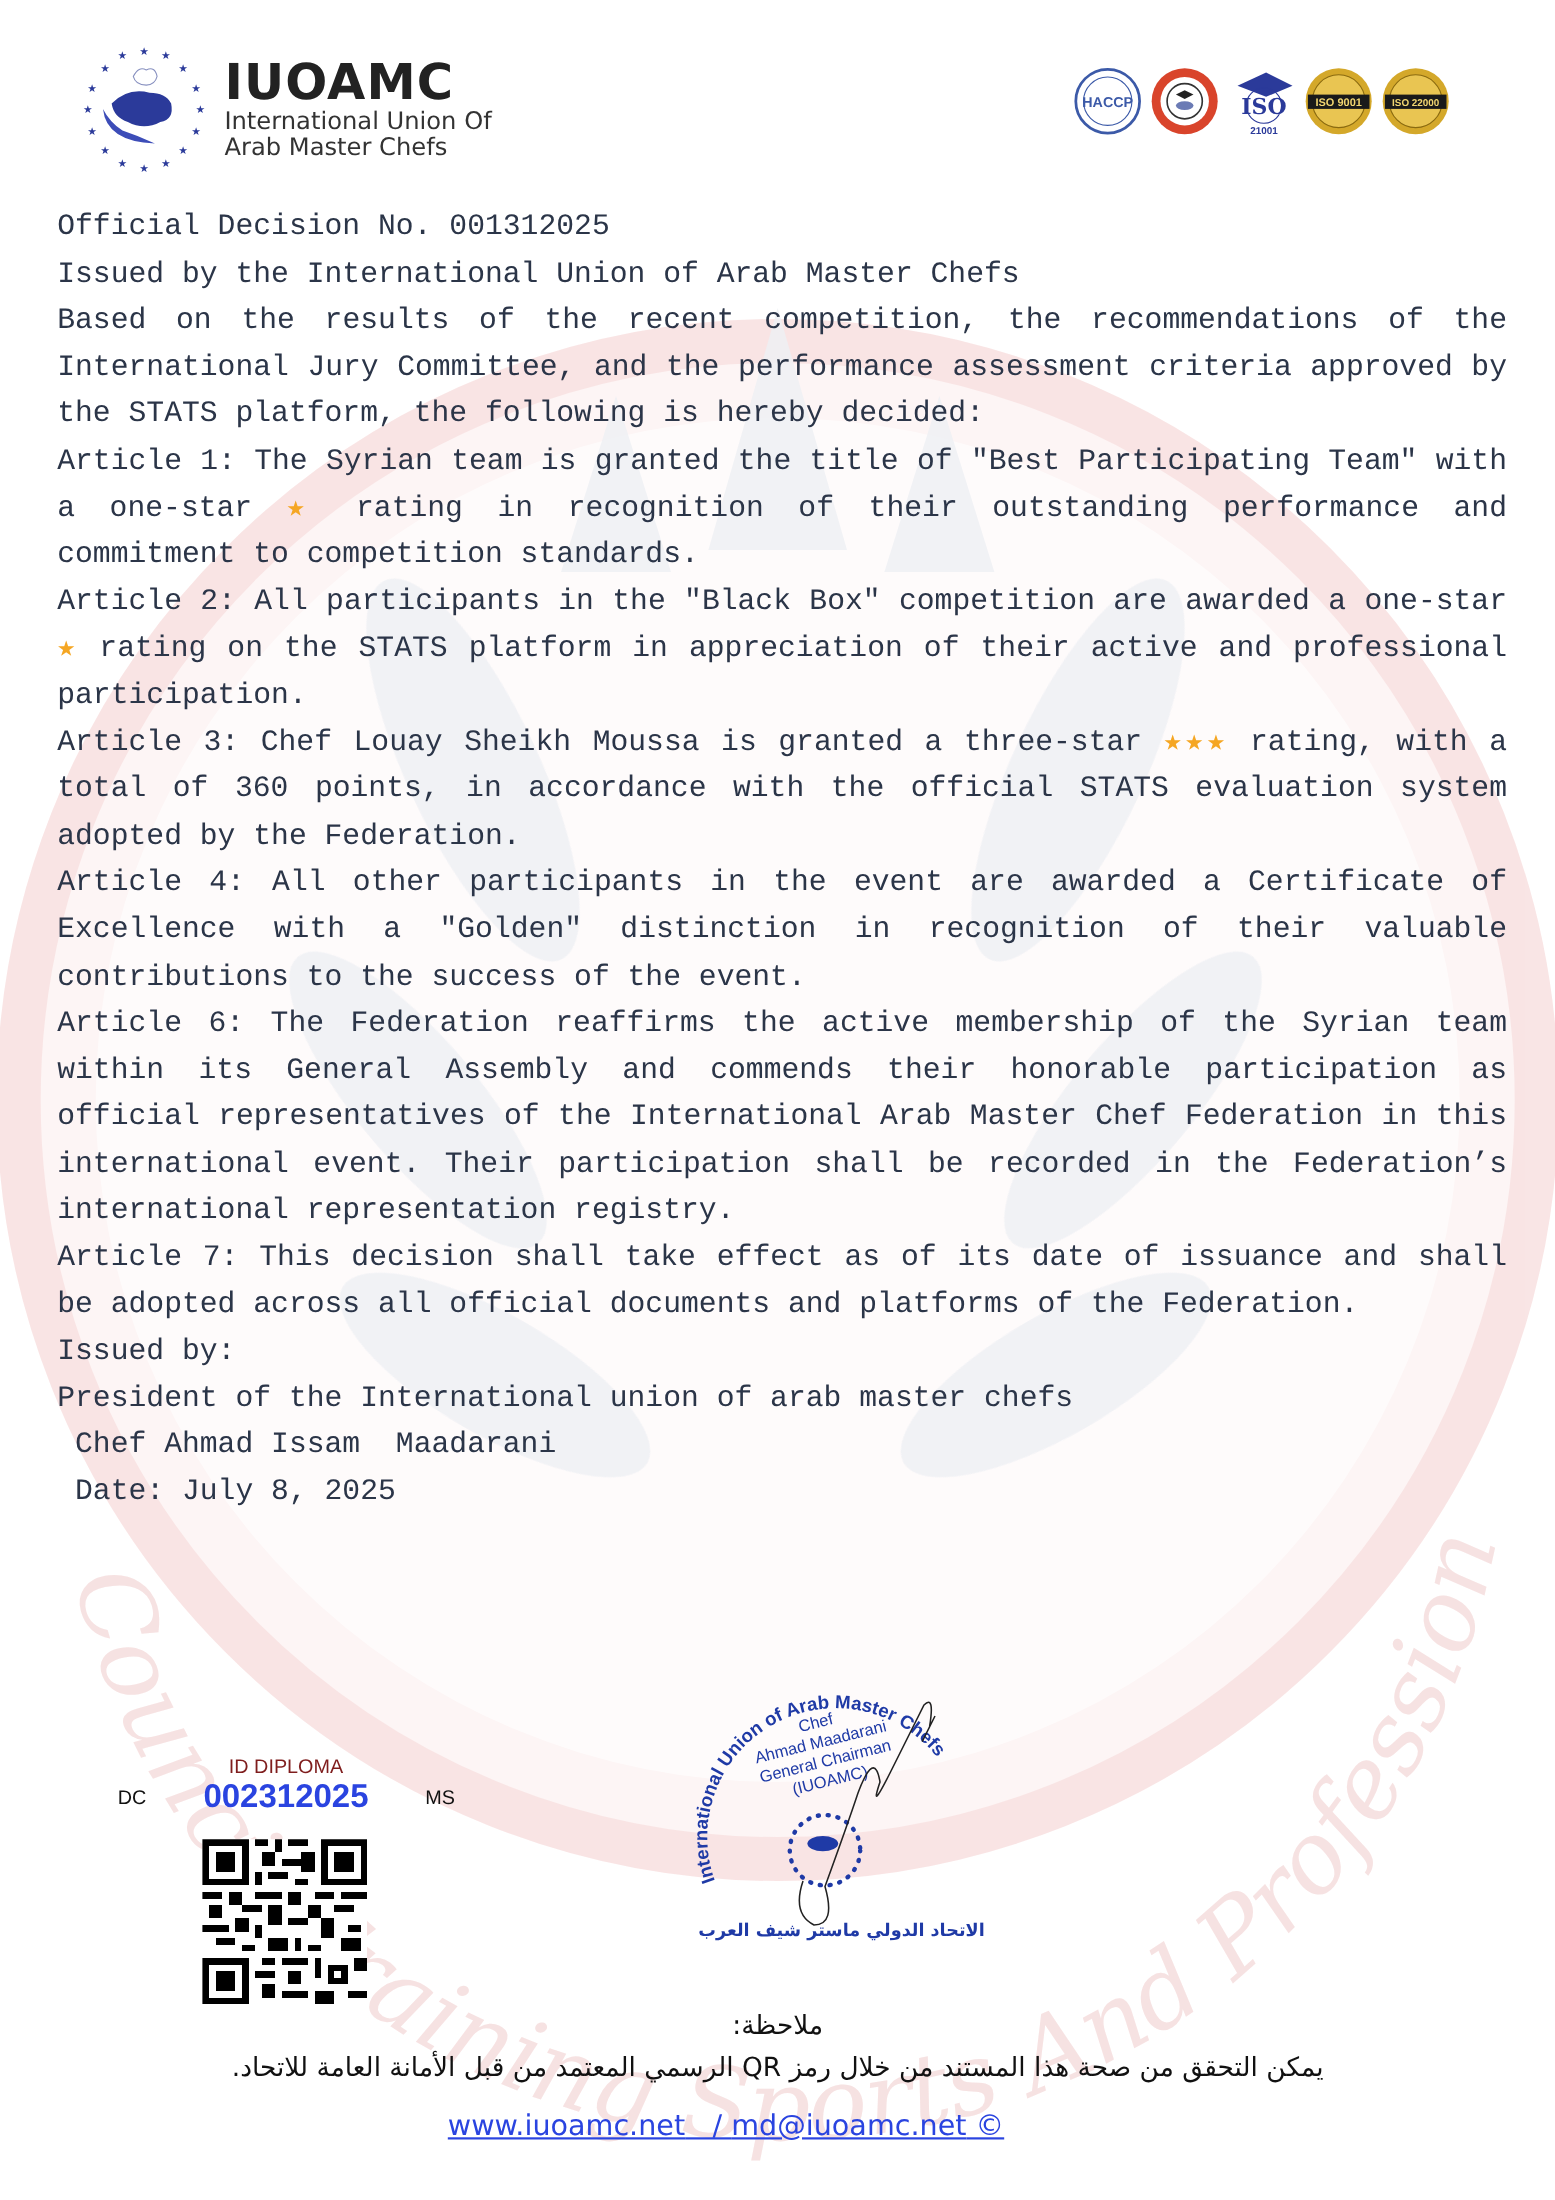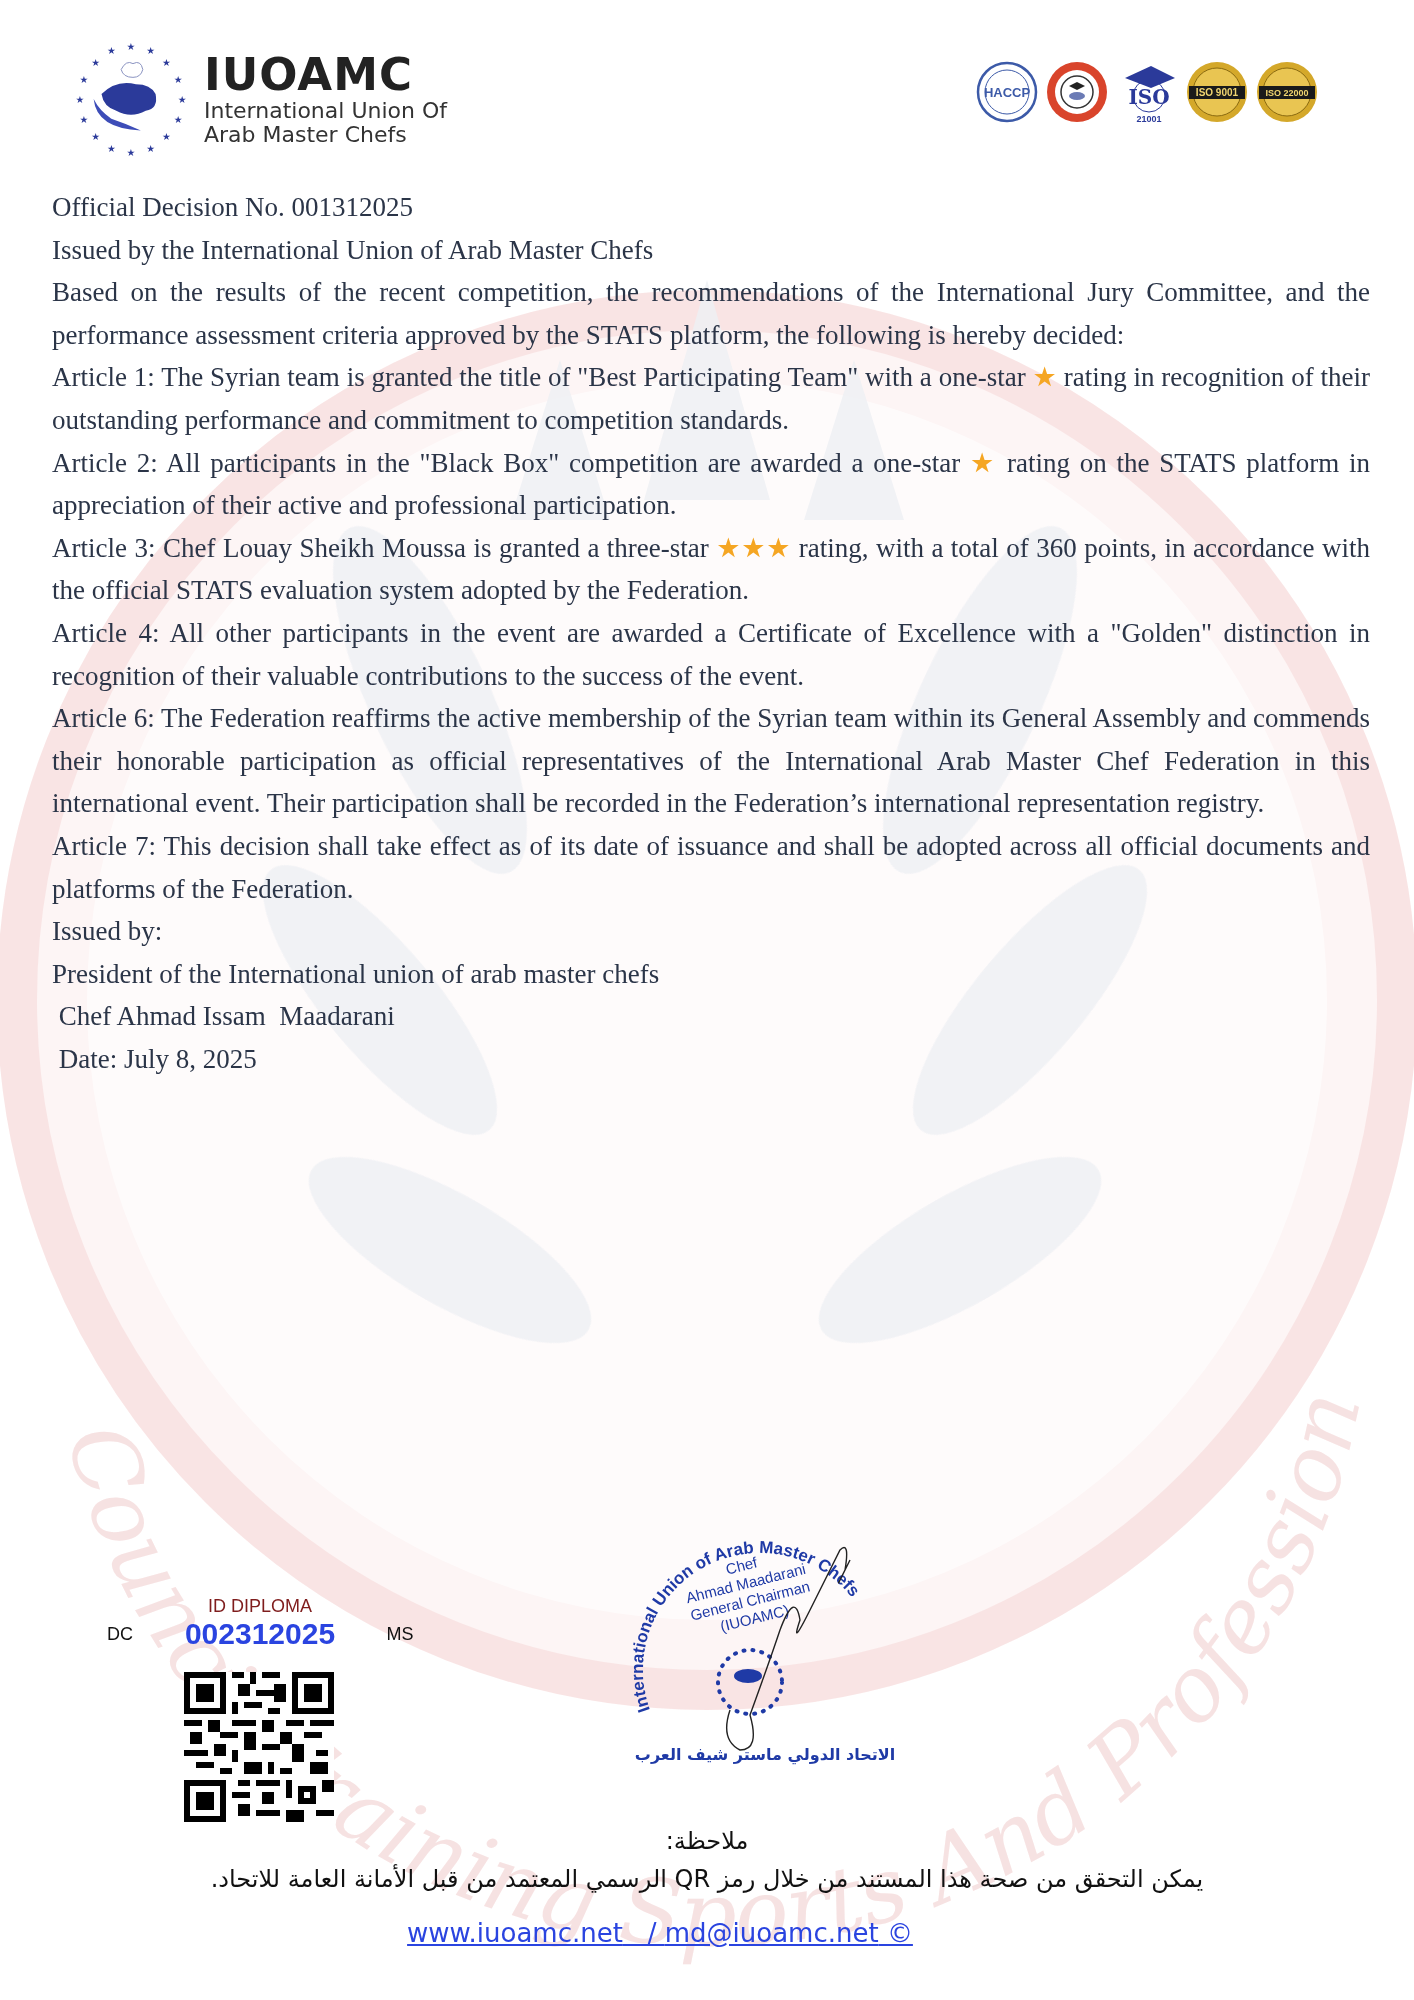--- a/index.html
+++ b/index.html
@@ -16,21 +16,21 @@
   .logo-mark { width: 118px; height: 118px; }
   .logo-text { margin-left: 14px; }
   .logo-title { font-family: "DejaVu Sans", sans-serif; font-weight: bold; font-size: 45px; color: #222; letter-spacing: 1px; line-height: 48px; }
   .logo-sub { font-size: 22px; color: #333; line-height: 24px; }
   .certs { position: absolute; left: 975px; top: 60px; display: flex; align-items: center; gap: 6px; }
   .cert { width: 64px; height: 64px; }
 
   .content {
     position: absolute; left: 52px; top: 186px; width: 1318px; z-index: 2;
     font-size: 27px; line-height: 42.6px; text-align: justify;
-    font-family: Liberation Serif, serif;
+    font-family: Liberation Mono, monospace;
     font-stretch: condensed;
   }
   .content p { margin: 0; }
   .star { color: #f5a623; }
   .sign p { margin: 0; }
 
   .idblock { position: absolute; left: 100px; top: 1596px; width: 320px; z-index: 2; text-align: center; }
   .id-label { color: #7f1d1d; font-size: 18px; font-family: "Liberation Sans", sans-serif; }
   .id-row { display: flex; align-items: center; justify-content: space-between; margin-top: 0; }
   .id-side { font-size: 18px; color: #111; font-family: "Liberation Sans", sans-serif; width: 40px; }

